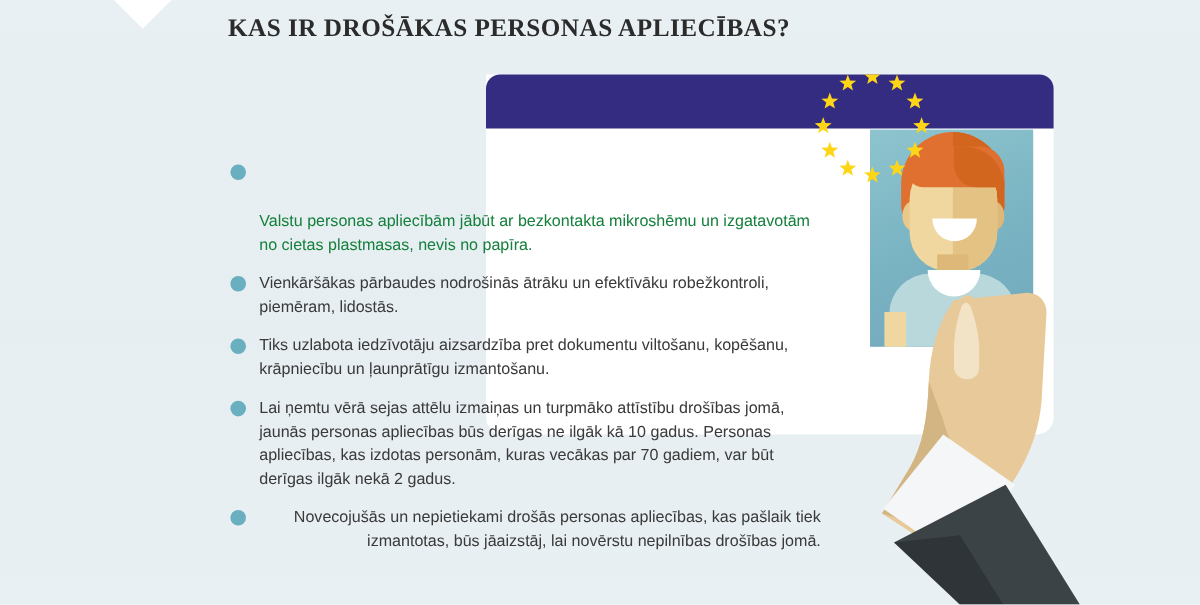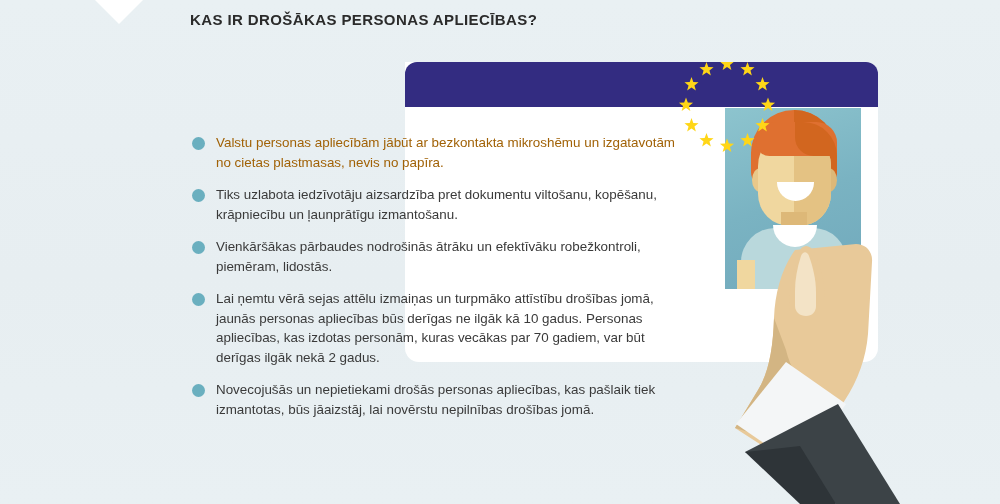--- a/index.html
+++ b/index.html
@@ -30,25 +30,26 @@
     width: 0;
     height: 0;
     border-left: 24px solid transparent;
     border-right: 24px solid transparent;
     border-top: 24px solid #ffffff;
   }
   #page-title {
     position: absolute;
     left: 190px;
     top: 11px;
-    font-size: 15px;
+    font-size: 21px;
     font-weight: bold;
     letter-spacing: 0.4px;
     color: #2b2b2b;
     white-space: nowrap;
+    font-family: Liberation Serif, serif;
   }
 
   
   #bullet-list {
     position: absolute;
     left: 192px;
     top: 133px;
     width: 492px;
   }
   .bullet-row {
@@ -317,32 +318,32 @@
 
     <path fill="#f4f6f7" d="M736 424 L800 468 L846 404 L786 362 Z"></path>
 
     <path fill="#3c4347" d="M745 452 L836 504 L900 504 L838 404 Z"></path>
     <path fill="#2e3438" d="M745 452 L800 504 L836 504 L800 446 Z"></path>
   </svg>
 
 <div id="bullet-list">
       <div class="bullet-row">
         <span class="bullet-dot" style="background: rgb(106, 175, 191);"></span>
-        <span class="bullet-text" style="color: #a16207;">Valstu personas apliecībām jābūt ar bezkontakta mikroshēmu un izgatavotām no cietas plastmasas, nevis no papīra.</span>
+        <span class="bullet-text" style="color: #15803d; margin-top: 41px;">Valstu personas apliecībām jābūt ar bezkontakta mikroshēmu un izgatavotām no cietas plastmasas, nevis no papīra.</span>
+      </div>
+      <div class="bullet-row">
+        <span class="bullet-dot" style="background: rgb(106, 175, 191);"></span>
+        <span class="bullet-text" style="color: rgb(58, 58, 58);">Vienkāršākas pārbaudes nodrošinās ātrāku un efektīvāku robežkontroli, piemēram, lidostās.</span>
       </div>
       <div class="bullet-row">
         <span class="bullet-dot" style="background: rgb(106, 175, 191);"></span>
         <span class="bullet-text" style="color: rgb(58, 58, 58);">Tiks uzlabota iedzīvotāju aizsardzība pret dokumentu viltošanu, kopēšanu, krāpniecību un ļaunprātīgu izmantošanu.</span>
       </div>
       <div class="bullet-row">
         <span class="bullet-dot" style="background: rgb(106, 175, 191);"></span>
-        <span class="bullet-text" style="color: rgb(58, 58, 58);">Vienkāršākas pārbaudes nodrošinās ātrāku un efektīvāku robežkontroli, piemēram, lidostās.</span>
-      </div>
-      <div class="bullet-row">
-        <span class="bullet-dot" style="background: rgb(106, 175, 191);"></span>
         <span class="bullet-text" style="color: rgb(58, 58, 58);">Lai ņemtu vērā sejas attēlu izmaiņas un turpmāko attīstību drošības jomā, jaunās personas apliecības būs derīgas ne ilgāk kā 10 gadus. Personas apliecības, kas izdotas personām, kuras vecākas par 70 gadiem, var būt derīgas ilgāk nekā 2 gadus.</span>
       </div>
       <div class="bullet-row">
         <span class="bullet-dot" style="background: rgb(106, 175, 191);"></span>
-        <span class="bullet-text" style="color: rgb(58, 58, 58);">Novecojušās un nepietiekami drošās personas apliecības, kas pašlaik tiek izmantotas, būs jāaizstāj, lai novērstu nepilnības drošības jomā.</span>
+        <span class="bullet-text" style="color: rgb(58, 58, 58); text-align: right;">Novecojušās un nepietiekami drošās personas apliecības, kas pašlaik tiek izmantotas, būs jāaizstāj, lai novērstu nepilnības drošības jomā.</span>
       </div>
     </div>
   </div>
 
 </body></html>

